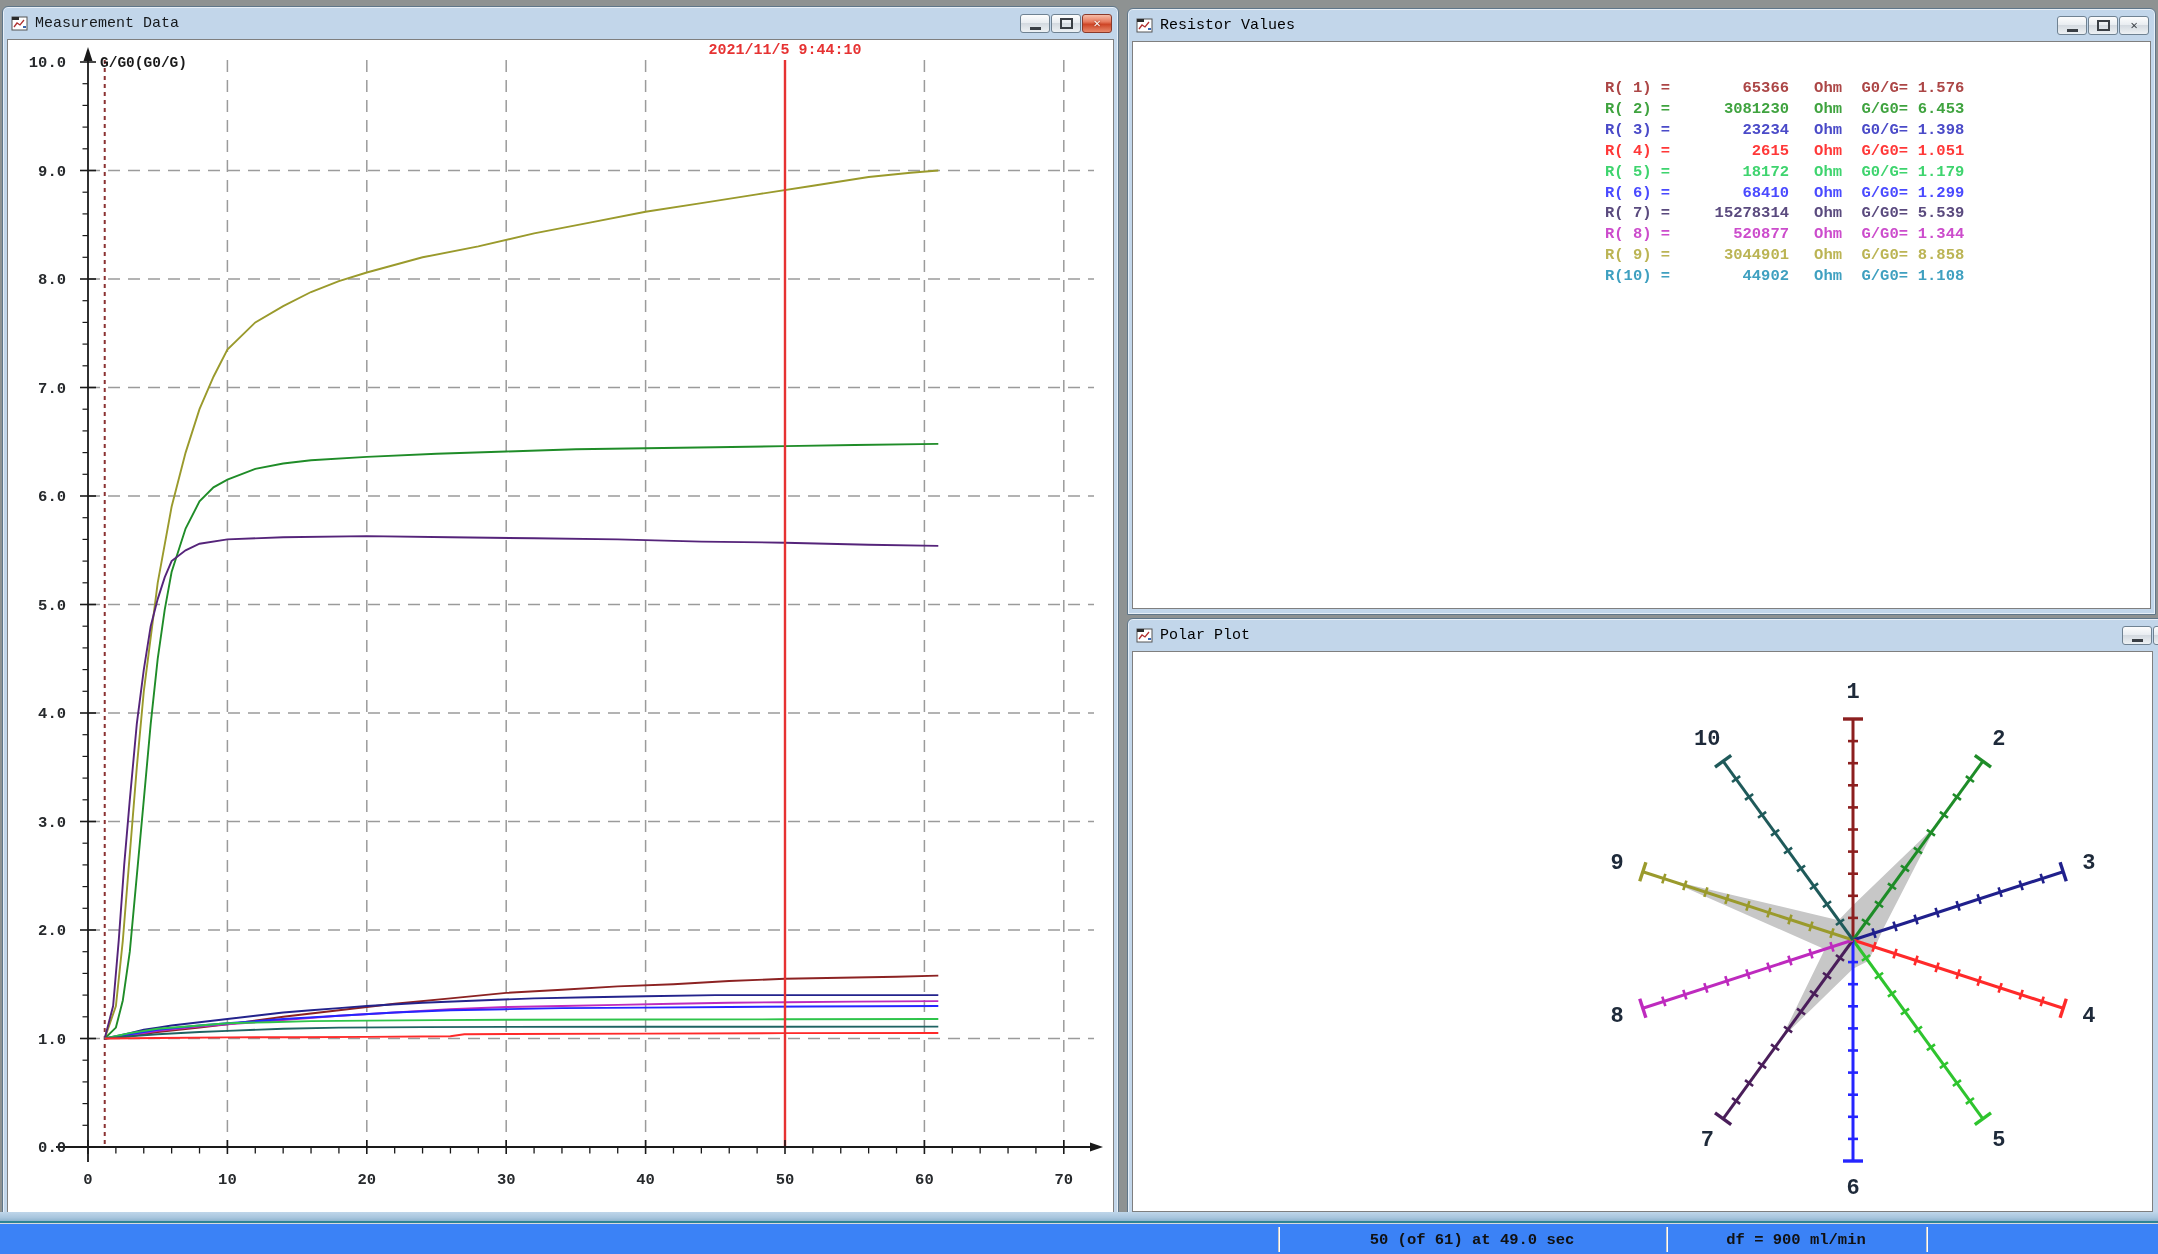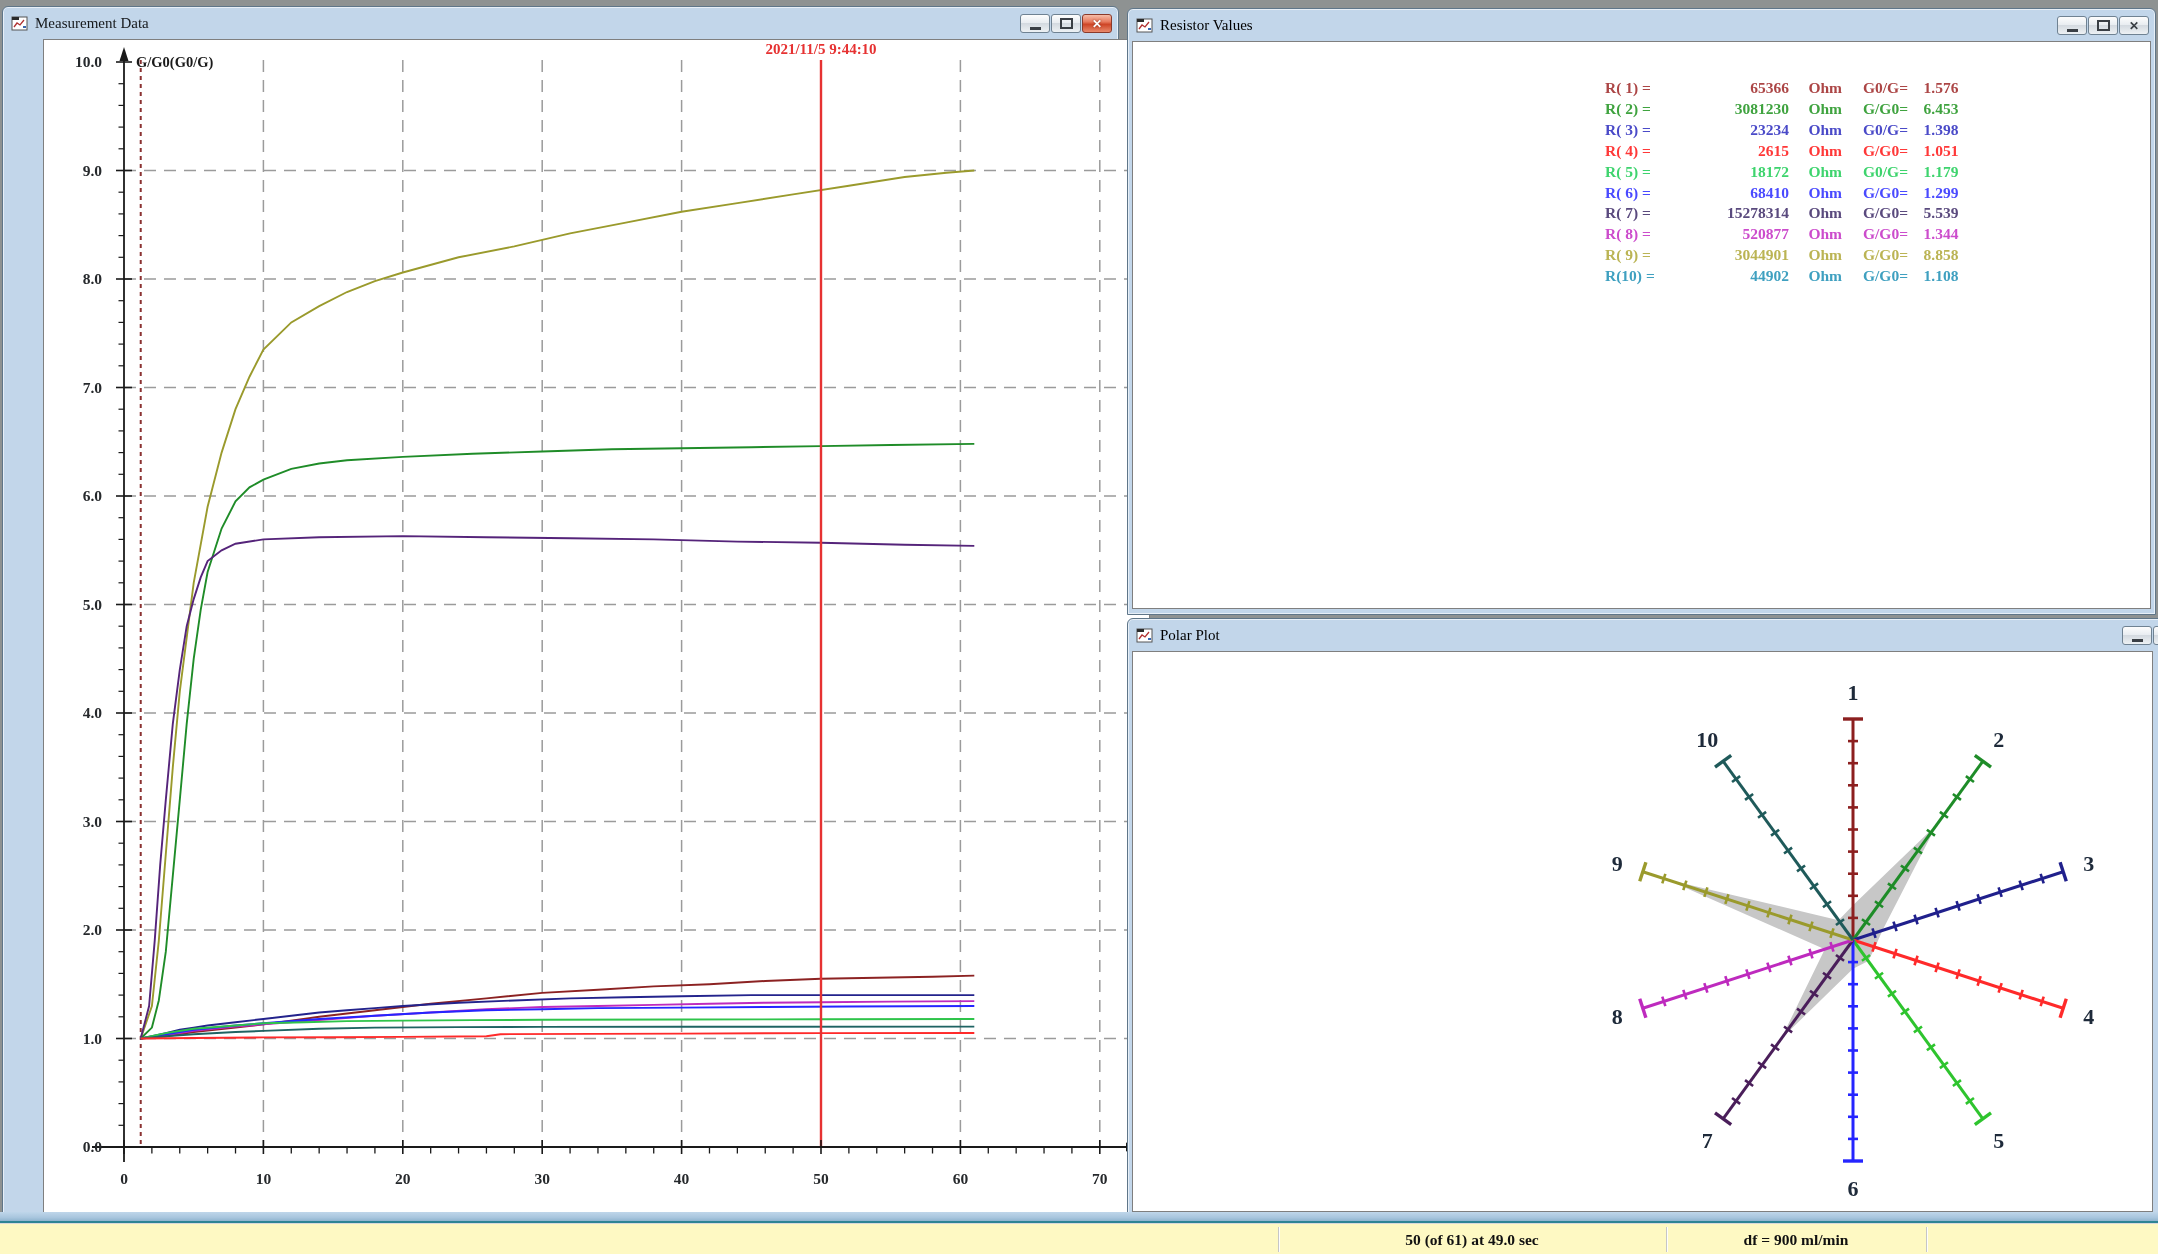--- a/index.html
+++ b/index.html
@@ -1,17 +1,17 @@
 <!DOCTYPE html>
 <html><head>
 <meta charset="utf-8">
 <style>
   html,body{margin:0;padding:0;background:#6f7474;}
   .desktop{position:relative;width:2158px;height:1254px;overflow:hidden;
-    background:#8E9292;font-family:Liberation Serif, serif;}
+    background:#8E9292;font-family:Liberation Mono, monospace;}
   
   .window{position:absolute;border:1px solid #5F7689;background:#C2D6EA;
     border-radius:6px 6px 0 0;padding:0 4px 4px 4px;box-sizing:border-box;
     box-shadow:inset 0 0 0 1px rgba(255,255,255,.6);}
   .titlebar{height:31px;display:flex;align-items:center;padding:1px 2px 0 4px;}
   .win-title{flex:1;font-size:15px;margin-left:6px;color:#16191c;white-space:nowrap;}
   .inactive .win-title{color:#000000;}
   .win-icon{width:18px;height:15px;display:inline-block;}
   .winbtns{display:flex;gap:1px;}
   .wbtn{width:30px;height:19px;border:1px solid #6F8292;border-radius:3px;
@@ -27,21 +27,21 @@
   .res-list{position:absolute;left:458px;top:36px;font-size:15.5px;font-weight:bold;line-height:20.9px;white-space:pre;}
   .res-row span{display:inline-block;}
   .res-label{width:74px;text-align:left;margin-left:14px;}
   .res-ohms{width:110px;text-align:right;}
   .res-unit{width:48px;text-align:right;padding-left:5px;}
   .res-ratio-label{width:66px;text-align:right;}
   .res-ratio{width:66px;text-align:center;}
   
   .bottom-edge{position:absolute;left:0;top:1212px;width:2158px;height:9px;
     background:linear-gradient(180deg,#BFD6EA,#A9C6DE 60%,#8FB4CE);border-bottom:2px solid #2E8494;z-index:5;}
-  .statusbar{position:absolute;left:0;top:1223px;width:2158px;height:31px;background:#fef9c3;
+  .statusbar{position:absolute;left:0;top:1223px;width:2158px;height:31px;background:#3b82f6;
     border-top:1px solid #DADADA;z-index:6;}
   .status-text{position:absolute;top:0;height:31px;display:flex;align-items:center;justify-content:center;
     font-size:15.5px;font-weight:bold;color:#111;}
   .status-sep{position:absolute;top:3px;width:1px;height:25px;background:#C6C6C6;box-shadow:1px 0 0 #FDFDFD;}
 </style>
 </head>
 <body>
 
 <div class="desktop">
 
@@ -61,21 +61,21 @@
             <span class="bar"></span>
           </span>
         <span class="wbtn">
             <span class="box"></span>
           </span>
         <span class="wbtn close-active">
             <span class="x">✕</span>
           </span>
       </span>
     </div>
-    <div class="content" style="width:1105px;height:1172px;margin-left:36px;">
+    <div class="content" style="width:1105px;height:1172px;">
       <svg id="main-chart" width="1105" height="1172" viewBox="0 0 1105 1172">
           <line x1="80" y1="998.5" x2="1086" y2="998.5" stroke="#9B9B9B" stroke-width="1.5" stroke-dasharray="12 8"></line>
           <line x1="80" y1="890" x2="1086" y2="890" stroke="#9B9B9B" stroke-width="1.5" stroke-dasharray="12 8"></line>
           <line x1="80" y1="781.5" x2="1086" y2="781.5" stroke="#9B9B9B" stroke-width="1.5" stroke-dasharray="12 8"></line>
           <line x1="80" y1="673" x2="1086" y2="673" stroke="#9B9B9B" stroke-width="1.5" stroke-dasharray="12 8"></line>
           <line x1="80" y1="564.5" x2="1086" y2="564.5" stroke="#9B9B9B" stroke-width="1.5" stroke-dasharray="12 8"></line>
           <line x1="80" y1="456" x2="1086" y2="456" stroke="#9B9B9B" stroke-width="1.5" stroke-dasharray="12 8"></line>
           <line x1="80" y1="347.5" x2="1086" y2="347.5" stroke="#9B9B9B" stroke-width="1.5" stroke-dasharray="12 8"></line>
           <line x1="80" y1="239" x2="1086" y2="239" stroke="#9B9B9B" stroke-width="1.5" stroke-dasharray="12 8"></line>
           <line x1="80" y1="130.5" x2="1086" y2="130.5" stroke="#9B9B9B" stroke-width="1.5" stroke-dasharray="12 8"></line>

